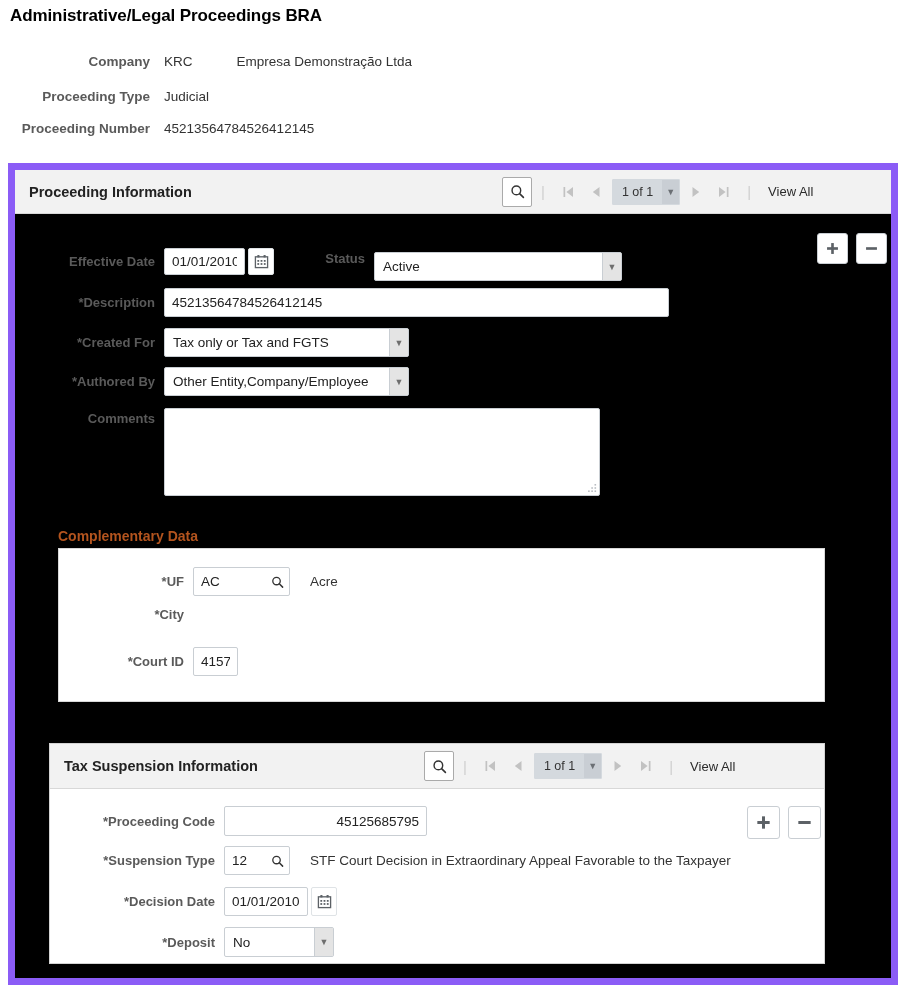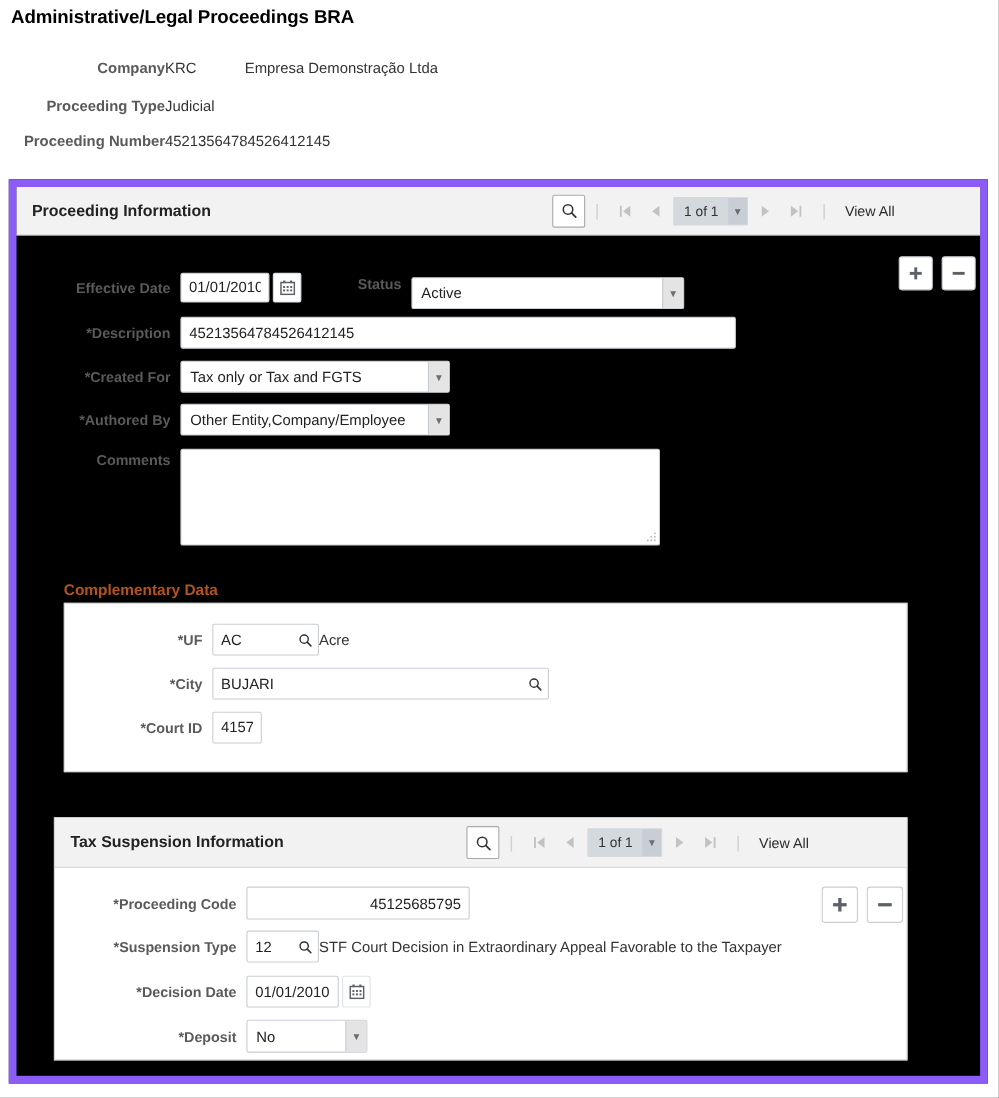--- a/index.html
+++ b/index.html
@@ -19,21 +19,21 @@
     font-size:17px;font-weight:bold;color:#000000;
     letter-spacing:-0.1px;
   }
 
   
   .hdr-row{position:absolute;display:flex;align-items:baseline;}
   .hdr-label{
     width:160px;text-align:right;
     font-weight:bold;color:#5a5a5a;font-size:13.5px;
   }
-  .hdr-val{color:#333333;font-size:13.5px;white-space:nowrap;}
+  .hdr-val{margin-left:14px;color:#333333;font-size:13.5px;white-space:nowrap;}
   .hdr-val2{margin-left:44px;color:#333333;font-size:13.5px;white-space:nowrap;}
   #hdr-company{left:-10px;top:54px;}
   #hdr-type{left:-10px;top:89px;}
   #hdr-number{left:-10px;top:121px;}
 
   
   .outer-panel{
     position:absolute;left:8px;top:163px;
     width:890px;height:822px;
     border:7px solid #8b5cf6;
@@ -154,21 +154,21 @@
     box-sizing:border-box;resize:none;
     font-family:"Liberation Sans", sans-serif;font-size:13px;color:#222222;
     padding:4px 6px;outline:none;
   }
   .ta-grip{
     position:absolute;right:3px;bottom:3px;
     width:9px;height:9px;pointer-events:none;
   }
 
   
-  .side-text{margin-left:0;font-size:13.5px;color:#333333;white-space:nowrap;}
+  .side-text{margin-left:20px;font-size:13.5px;color:#333333;white-space:nowrap;}
 
   
   .group-title{
     position:absolute;
     font-size:14px;font-weight:bold;color:#b3541e;
   }
   .group-box{
     position:absolute;
     border:1px solid #d8d8d8;background:#ffffff;
     box-sizing:border-box;
@@ -350,31 +350,20 @@
                 <line x1="10.2" y1="10.2" x2="14.3" y2="14.3" stroke="#333" stroke-width="1.8" stroke-linecap="round"></line>
               </svg>
             </span>
           </span>
           <span class="side-text">Acre</span>
         </span>
       </div>
 
       <div class="frow" style="left:0px;top:58px;">
         <span class="flabel" style="width:125px;">*City</span>
-        <span class="fctl">
-          <span class="lookup-wrap">
-            <input class="txt" style="width: 306px; height: 29px;" type="text" value="BUJARI">
-            <span class="lookup-ico">
-              <svg width="13" height="13" viewBox="0 0 16 16">
-                <circle cx="6.8" cy="6.8" r="4.6" fill="none" stroke="#333" stroke-width="1.6"></circle>
-                <line x1="10.2" y1="10.2" x2="14.3" y2="14.3" stroke="#333" stroke-width="1.8" stroke-linecap="round"></line>
-              </svg>
-            </span>
-          </span>
-        </span>
       </div>
 
       <div class="frow" style="left:0px;top:98px;">
         <span class="flabel" style="width:125px;">*Court ID</span>
         <span class="fctl">
           <input class="txt right" style="width: 45px; height: 29px;" type="text" value="4157">
         </span>
       </div>
     </div>
 

